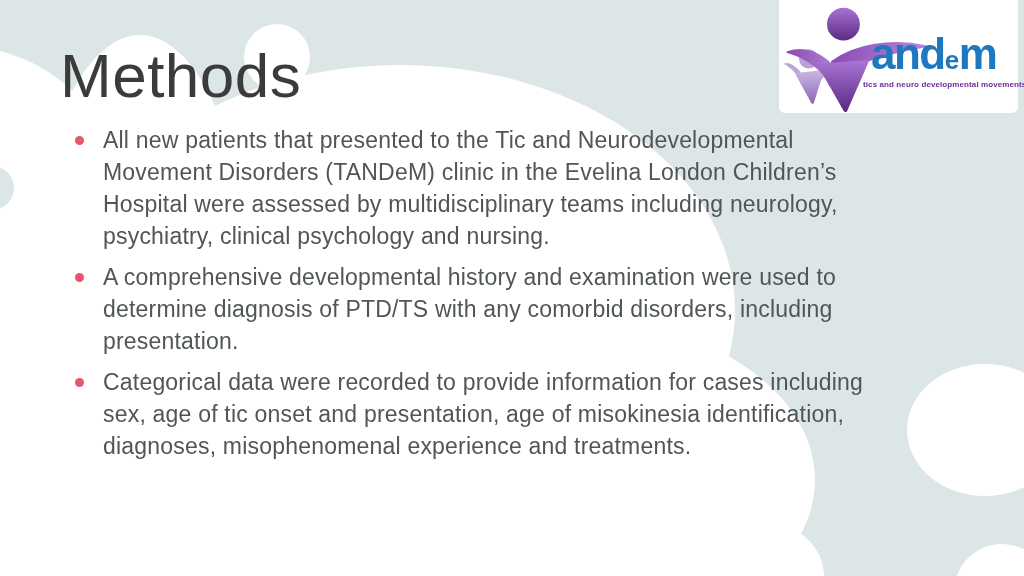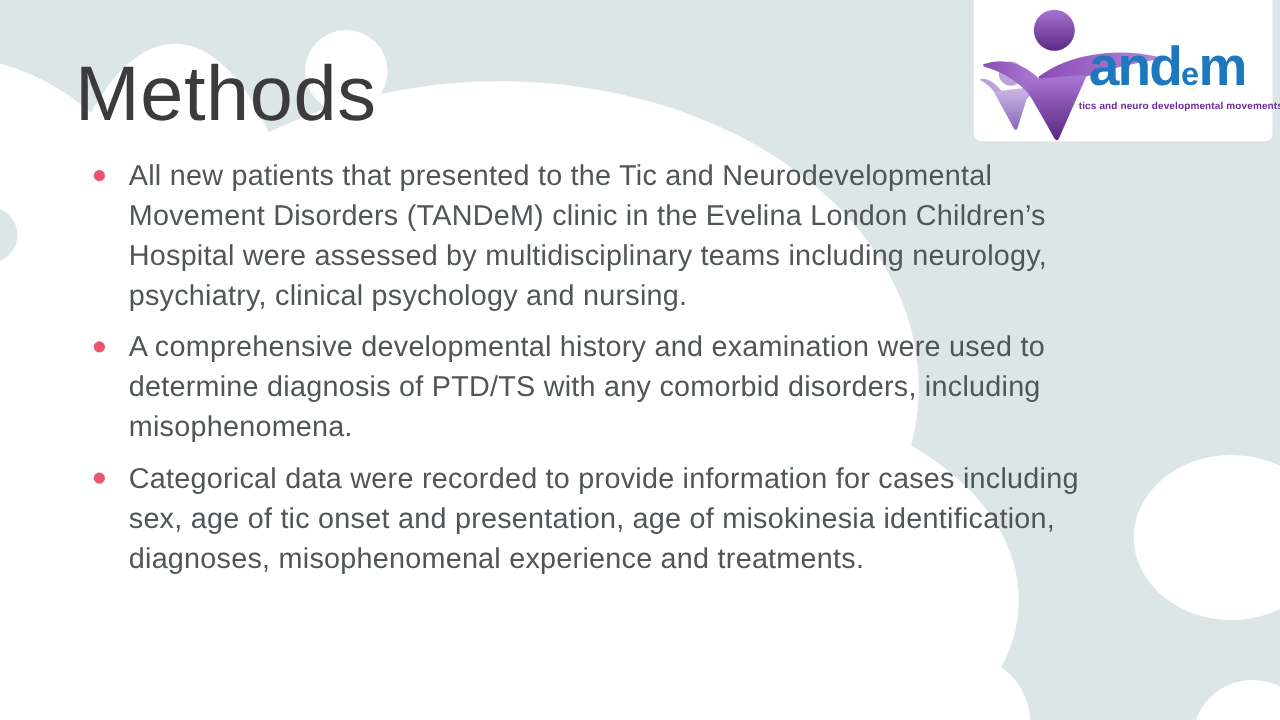--- a/index.html
+++ b/index.html
@@ -125,21 +125,21 @@
 
   <h1 class="title">Methods</h1>
 
   <ul class="bullet-list">
     <li class="bullet-item">
       <span class="bullet-dot"></span>
       <span class="bullet-text">All new patients that presented to the Tic and Neurodevelopmental Movement Disorders (TANDeM) clinic in the Evelina London Children’s Hospital were assessed by multidisciplinary teams including neurology, psychiatry, clinical psychology and nursing.</span>
     </li>
     <li class="bullet-item">
       <span class="bullet-dot"></span>
-      <span class="bullet-text">A comprehensive developmental history and examination were used to determine diagnosis of PTD/TS with any comorbid disorders, including misophenomena.</span>
+      <span class="bullet-text">A comprehensive developmental history and examination were used to determine diagnosis of PTD/TS with any comorbid disorders, including presentation.</span>
     </li>
     <li class="bullet-item">
       <span class="bullet-dot"></span>
       <span class="bullet-text">Categorical data were recorded to provide information for cases including sex, age of tic onset and presentation, age of misokinesia identification, diagnoses, misophenomenal experience and treatments.</span>
     </li>
   </ul>
 
   <div class="logo-box">
     <svg class="logo-figure" viewBox="0 0 150 115" aria-hidden="true">
       <defs>

